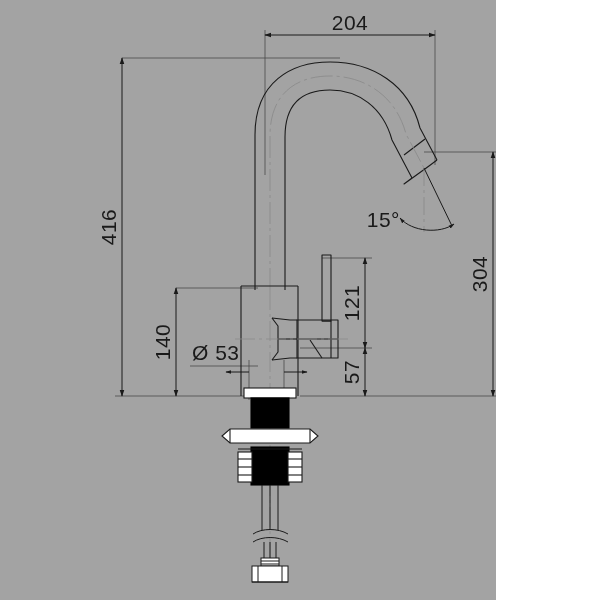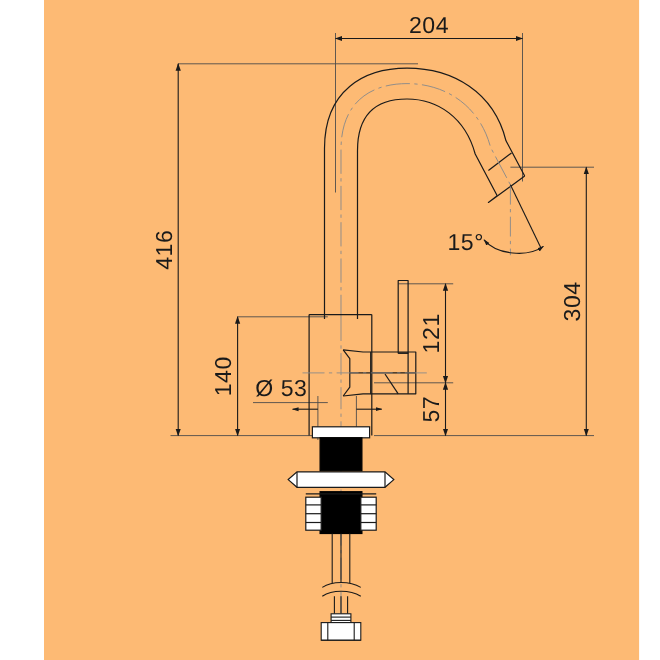--- a/index.html
+++ b/index.html
@@ -2,26 +2,25 @@
 <html><head>
 <meta charset="utf-8">
 <style>
   html, body {
     margin: 0;
     padding: 0;
     background: #ffffff;
   }
   #drawing-root {
     position: relative;
-    width: 541px;
+    width: 496px;
     height: 600px;
-    background: #fdba74;
+    background: #a3a3a3;
     font-family: "Liberation Sans", sans-serif;
     overflow: hidden;
-    margin-left: 40px;
   }
   svg.tech-drawing {
     display: block;
     width: 600px;
     height: 600px;
   }
   .dim-text {
     font-family: "Liberation Sans", sans-serif;
     font-size: 21px;
     fill: #1a1a1a;

